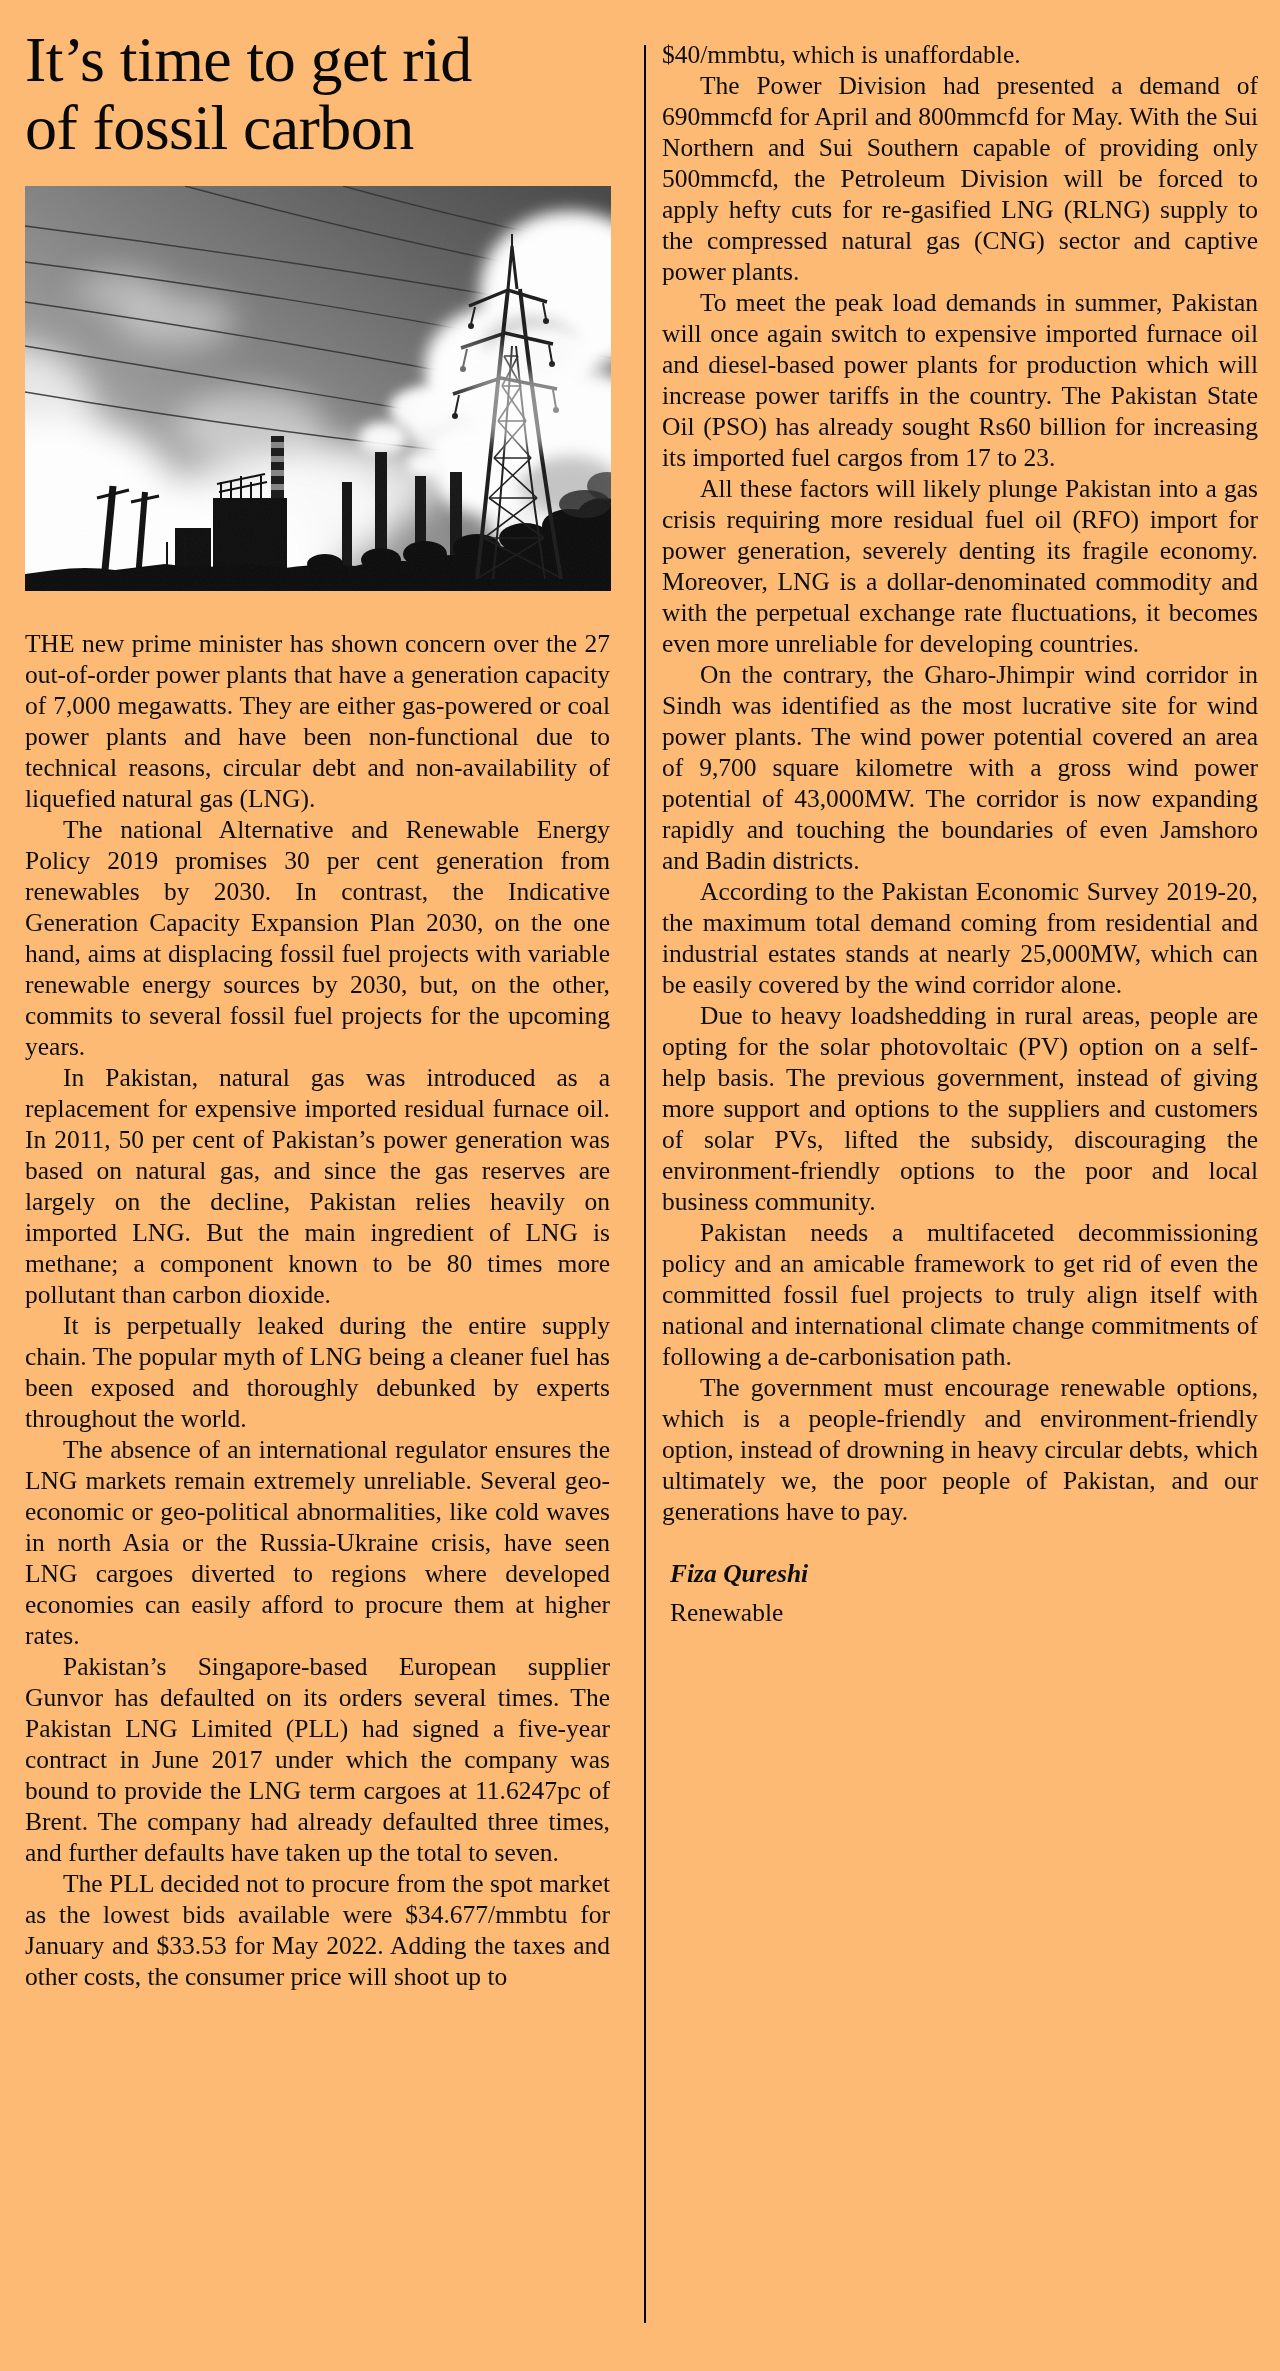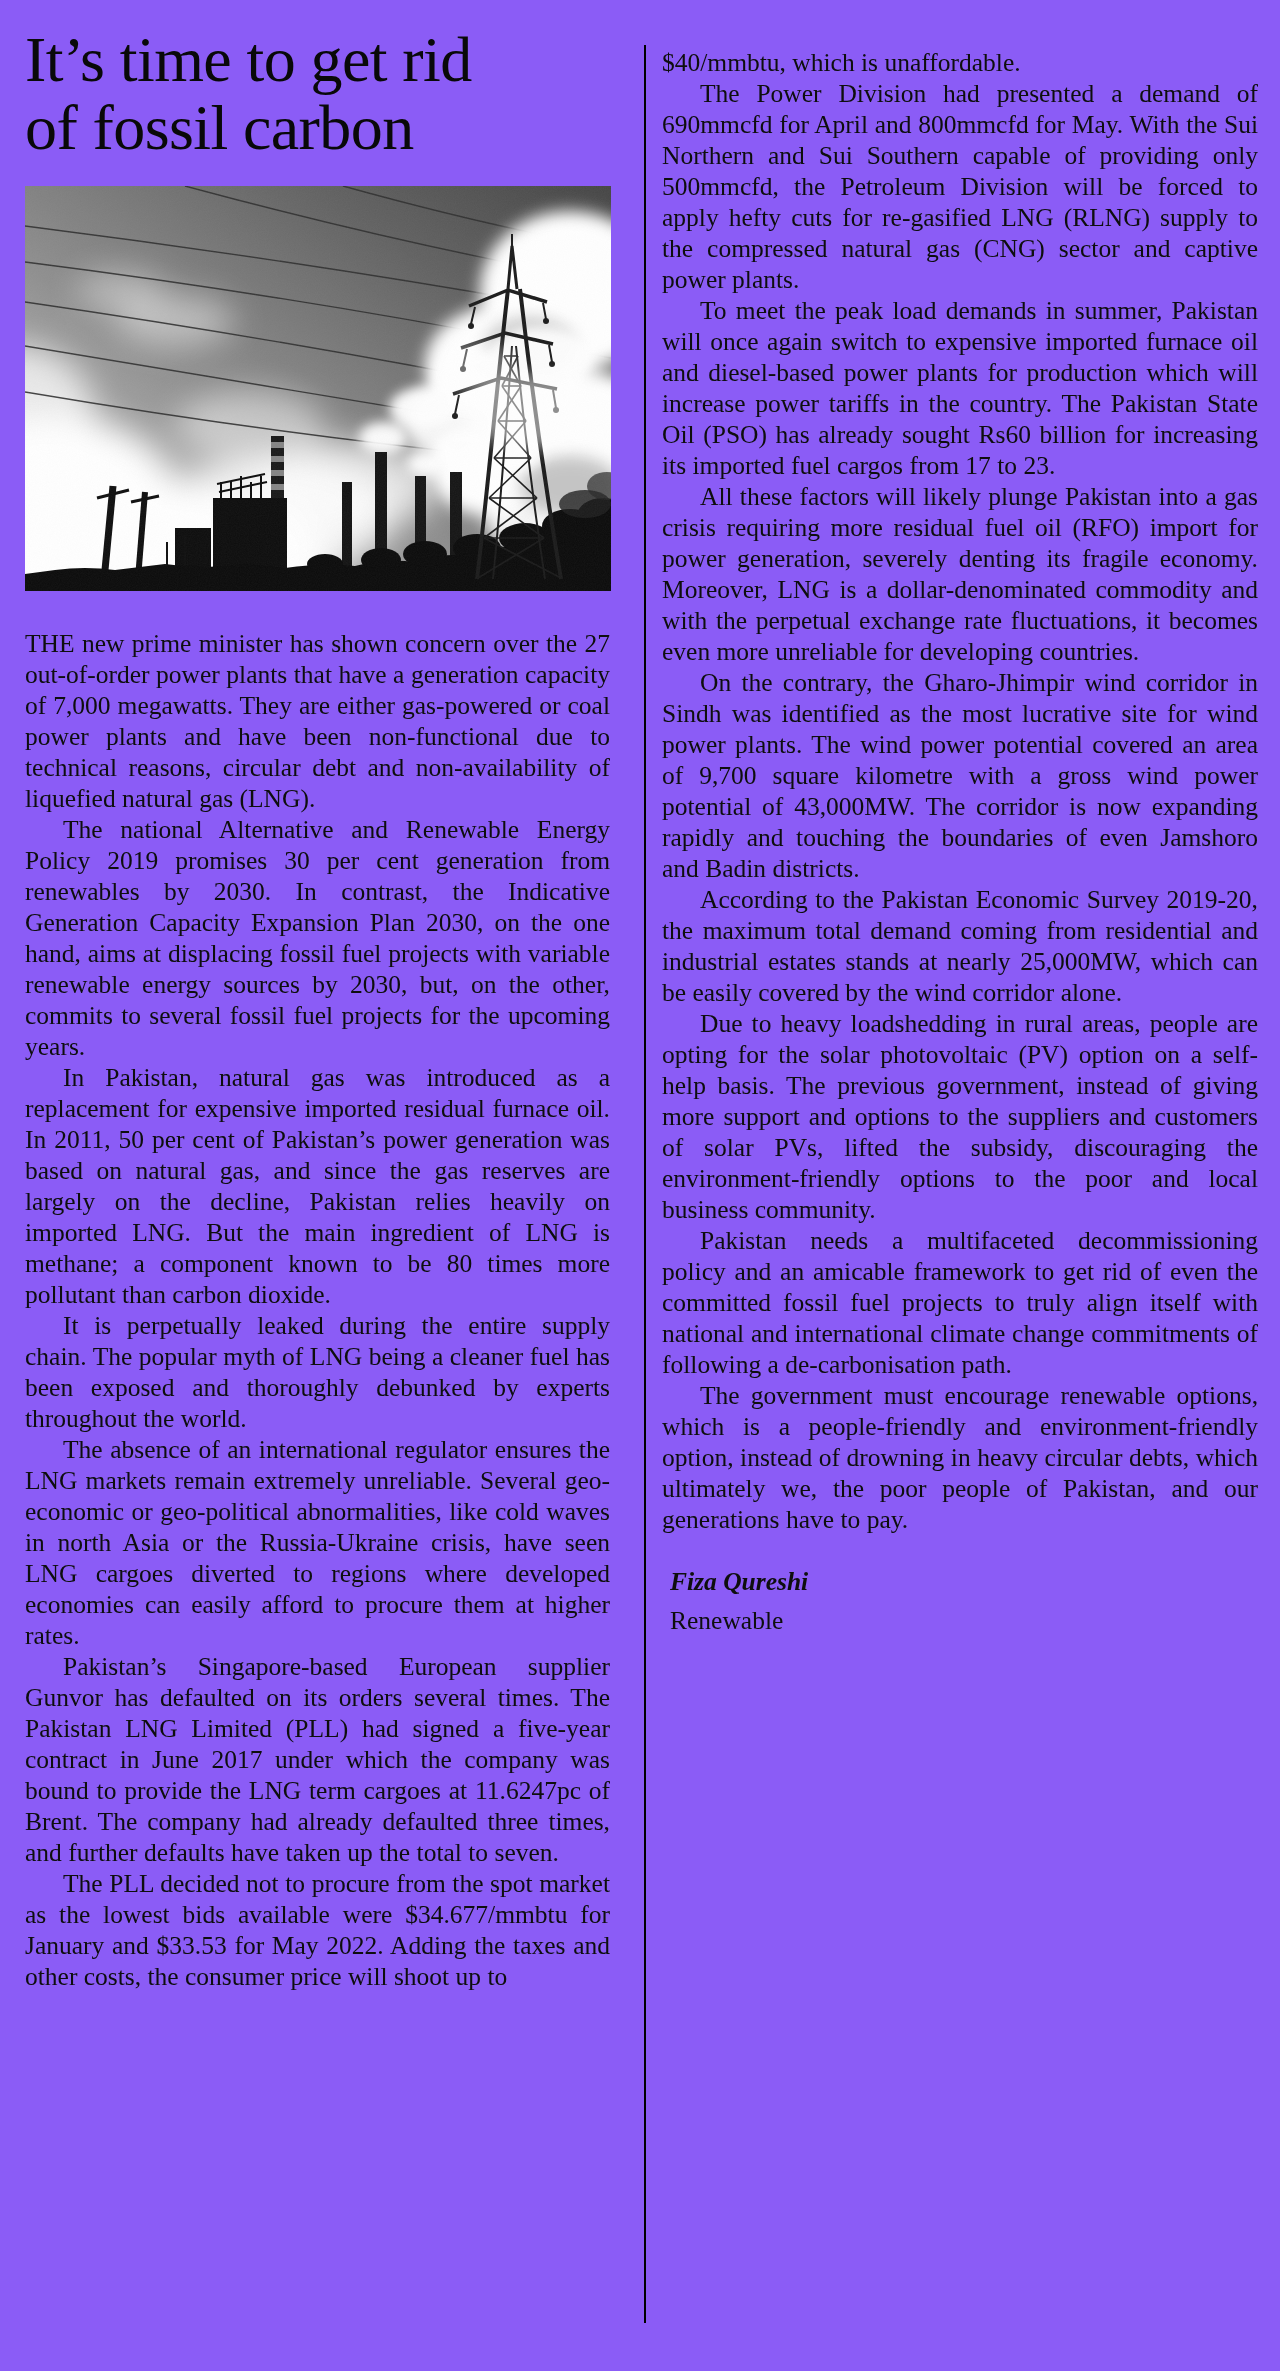--- a/index.html
+++ b/index.html
@@ -4,21 +4,21 @@
 <style>
   html, body { margin: 0; padding: 0; background: #ffffff; }
   body { width: 1280px; }
   .page {
     width: 1280px;
     min-height: 2371px;
     display: flex;
     align-items: flex-start;
     font-family: "Liberation Serif", serif;
     color: #0e0e0e;
-    background: #8b5cf6;
+    background: #fdba74;
   }
   .col-left { flex: 0 0 auto; width: 585px; margin-left: 25px; }
   .col-right { flex: 0 0 auto; width: 596px; padding-top: 39px; }
   .rule {
     flex: 0 0 auto;
     width: 2px;
     height: 2278px;
     margin: 45px 16px 0 34px;
     background: #000000;
   }
@@ -37,21 +37,20 @@
     height: 405px;
     overflow: hidden;
     background: #9a9a9a;
   }
   .photo svg { display: block; }
   .body-text {
     font-size: 25.5px;
     line-height: 31px;
     text-align: justify;
     color: #0e0e0e;
-    margin-top: 8px;
   }
   .col-left .body-text { margin-top: 37px; }
   .body-text p { margin: 0; text-indent: 38px; }
   .body-text p.noindent { text-indent: 0; }
   .signature { margin-top: 31px; font-size: 25.5px; line-height: 31px; }
   .signature p { margin: 8px; }
   .sig-name { font-weight: 700; font-style: italic; }
 </style>
 </head>
 <body>

